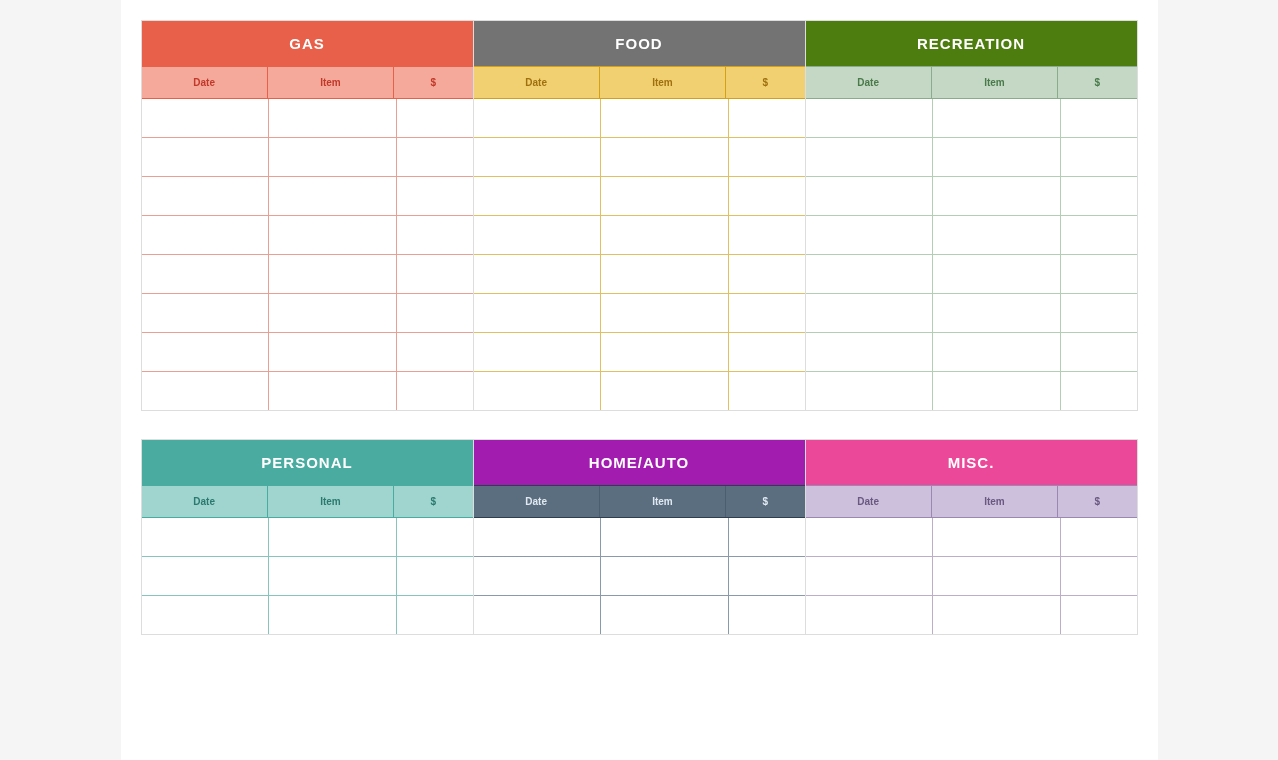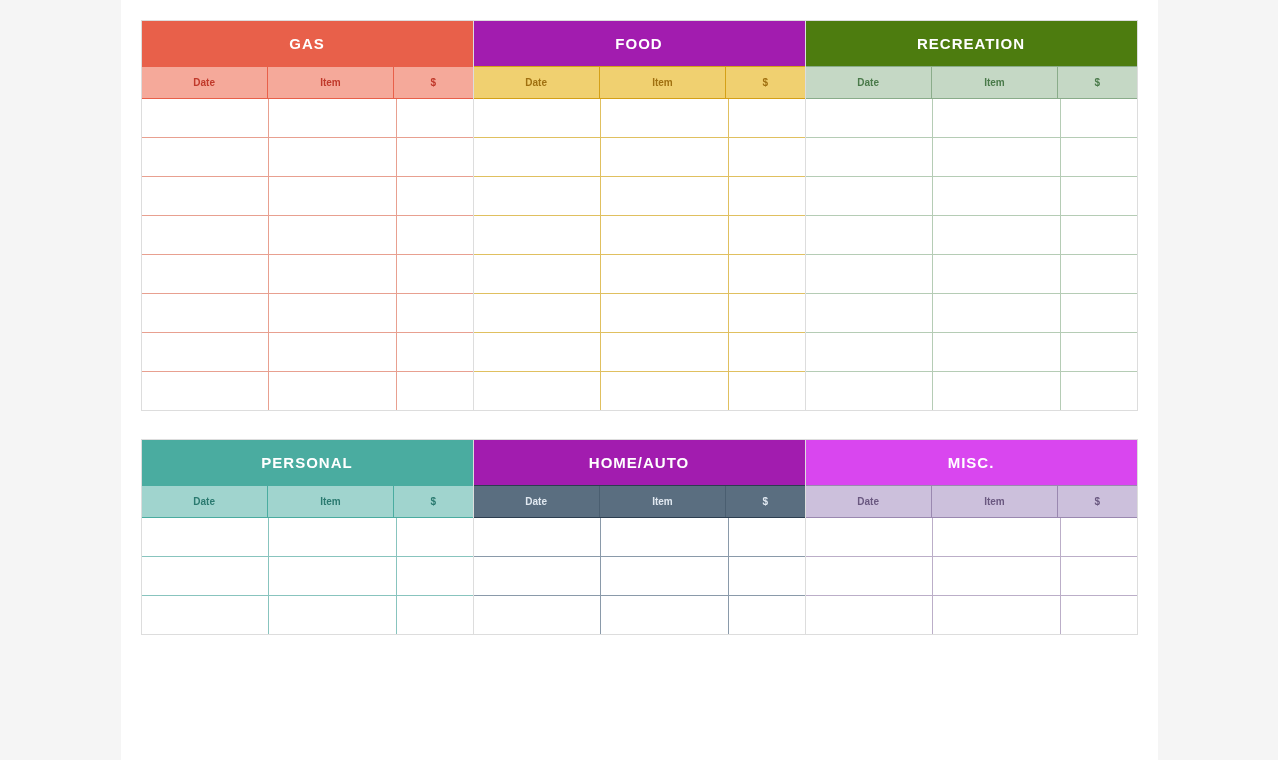--- a/index.html
+++ b/index.html
@@ -118,21 +118,21 @@
     }
     .gas-block .data-row {
       border-color: #e8a090;
     }
     .gas-block .data-cell {
       border-color: #e8a090;
     }
 
     
     .food-block .category-header {
-      background-color: #a21caf;
+      background-color: #737373;
     }
     .food-block .column-headers {
       border-color: #d4a017;
       background-color: #f0d070;
     }
     .food-block .col-header {
       border-color: #d4a017;
       color: #a07010;
     }
     .food-block .data-row {
@@ -194,21 +194,21 @@
     }
     .homeauto-block .data-row {
       border-color: #8a9aaa;
     }
     .homeauto-block .data-cell {
       border-color: #8a9aaa;
     }
 
     
     .misc-block .category-header {
-      background-color: #d946ef;
+      background-color: #ec4899;
     }
     .misc-block .column-headers {
       border-color: #9a88b0;
       background-color: #ccc0dc;
     }
     .misc-block .col-header {
       border-color: #9a88b0;
       color: #6a5880;
     }
     .misc-block .data-row {

